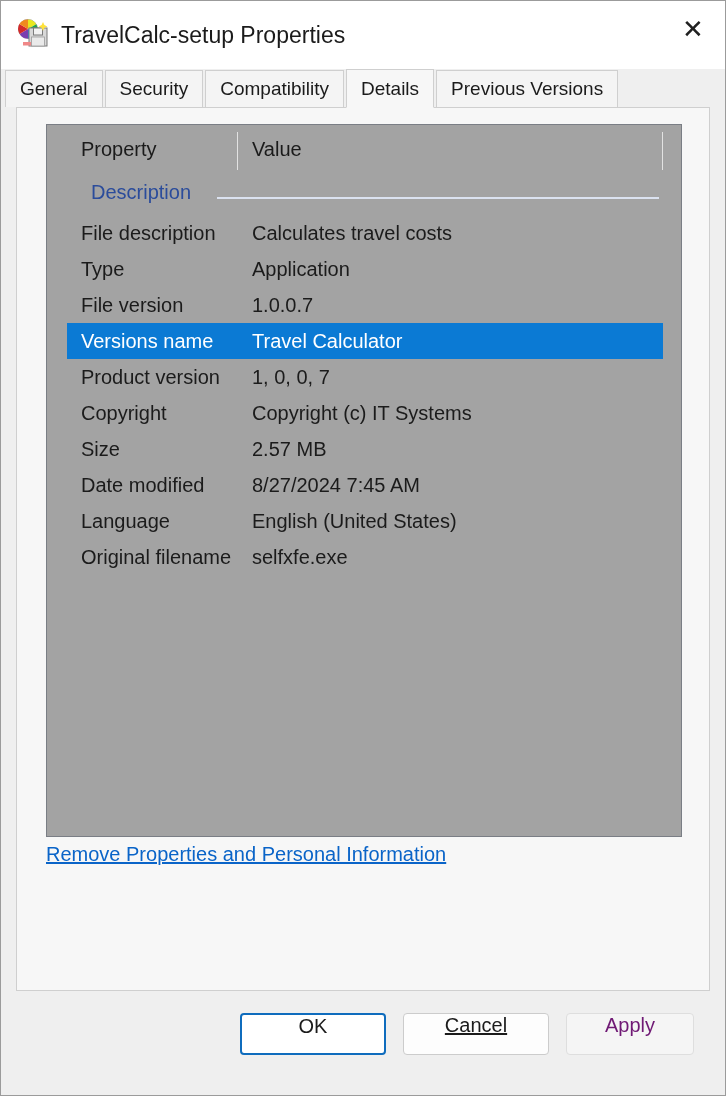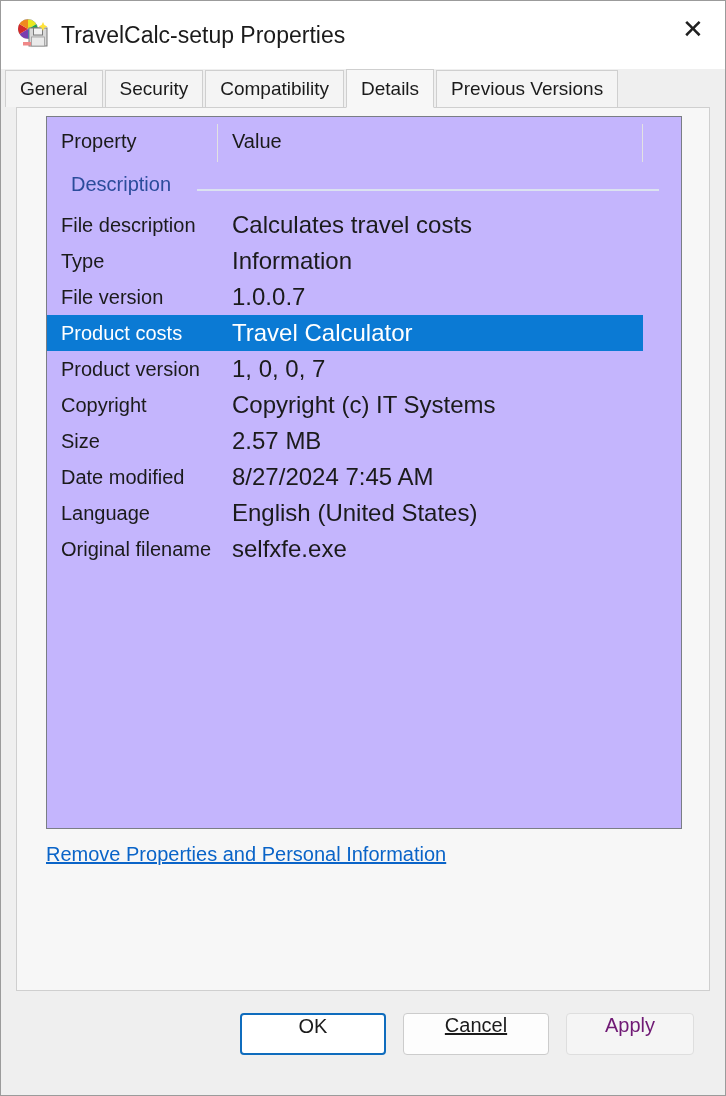--- a/index.html
+++ b/index.html
@@ -119,27 +119,28 @@
     box-sizing: border-box;
     background: #f7f7f7;
     border: 1px solid #cfcfcf;
     z-index: 1;
   }
 
   
   .listbox {
     position: absolute;
     left: 29px;
-    top: 8px;
+    top: 16px;
     width: 636px;
     height: 713px;
     box-sizing: border-box;
-    background: #c4b5fd;
+    background: #a3a3a3;
     border: 1px solid #7a7e85;
     overflow: hidden;
+    padding-left: 20px;
   }
   .list-header {
     position: relative;
     height: 52px;
     box-sizing: border-box;
   }
   .hdr-cell {
     position: absolute;
     top: 13px;
     font-size: 20px;
@@ -196,21 +197,21 @@
   .row .cell-prop {
     position: absolute;
     left: 14px;
     font-size: 20px;
     color: #1b1b1b;
     white-space: nowrap;
   }
   .row .cell-val {
     position: absolute;
     left: 185px;
-    font-size: 24px;
+    font-size: 20px;
     color: #1b1b1b;
     white-space: nowrap;
   }
   .row.selected .cell-prop,
   .row.selected .cell-val {
     color: #ffffff;
   }
 
   
   .remove-link {
@@ -331,28 +332,28 @@
         <span class="group-rule"></span>
       </div>
 
       <div class="rows">
         <div class="row">
           <span class="cell-prop">File description</span>
           <span class="cell-val">Calculates travel costs</span>
         </div>
         <div class="row">
           <span class="cell-prop">Type</span>
-          <span class="cell-val">Information</span>
+          <span class="cell-val">Application</span>
         </div>
         <div class="row">
           <span class="cell-prop">File version</span>
           <span class="cell-val">1.0.0.7</span>
         </div>
         <div class="row selected">
-          <span class="cell-prop">Product costs</span>
+          <span class="cell-prop">Versions name</span>
           <span class="cell-val">Travel Calculator</span>
         </div>
         <div class="row">
           <span class="cell-prop">Product version</span>
           <span class="cell-val">1, 0, 0, 7</span>
         </div>
         <div class="row">
           <span class="cell-prop">Copyright</span>
           <span class="cell-val">Copyright (c) IT Systems</span>
         </div>

